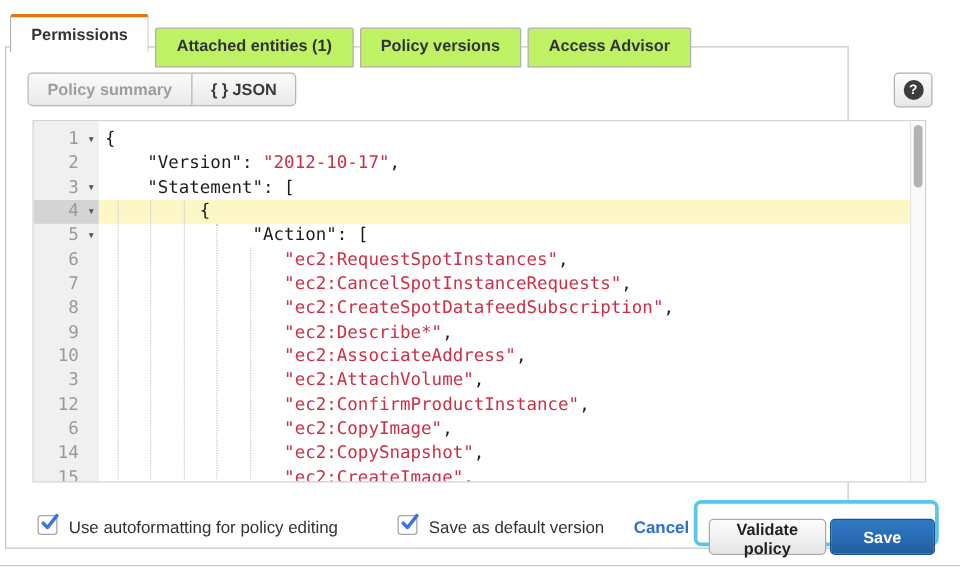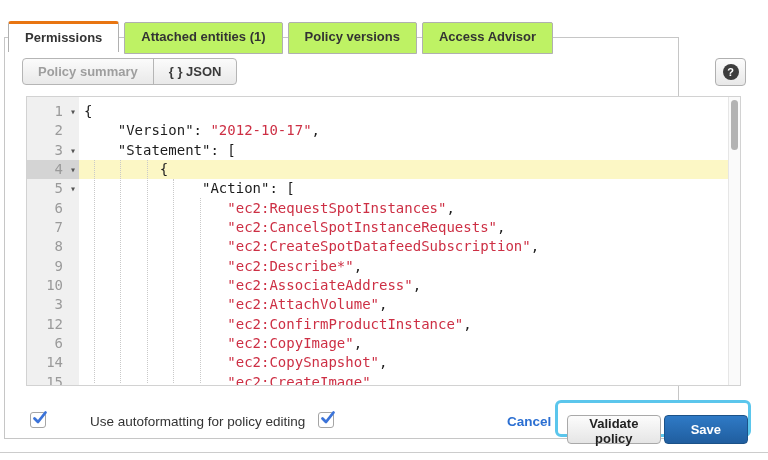--- a/index.html
+++ b/index.html
@@ -10,21 +10,21 @@
   }
 
   
   .tabbar { position:absolute; left:8px; top:7px; display:flex; gap:5px; z-index:3; }
   .tab {
     height:32px; margin-top:15px; padding:0 16px; line-height:27px;
     background:#bef264; border:1px solid #b0b0b0; border-radius:2px 2px 0 0;
     font-size:13px; font-weight:bold; color:#333; cursor:pointer; white-space:nowrap;
   }
   .tab.active {
-    margin-top:14px; height:31px; line-height:27px;
+    margin-top:4px; height:31px; line-height:27px;
     background:#fff; border-top:3px solid #e87511; border-bottom:none;
     border-radius:3px 3px 0 0; color:#333;
   }
 
   
   .panel {
     position:absolute; left:4px; top:37px; width:675px; height:402px;
     background:#fff; border:1px solid #c6c6c6; z-index:1;
   }
 
@@ -87,21 +87,21 @@
     position:absolute; left:2px; top:3px; width:7px; height:50px;
     background:#b3b3b3; border-radius:4px; cursor:pointer;
   }
 
   
   .cbx {
     position:absolute; width:16px; height:16px; background:#fff;
     border:1px solid #a5a5a5; border-radius:3px; cursor:pointer;
   }
   .cbx svg { position:absolute; left:1px; top:-3px; overflow:visible; }
-  .flabel { position:absolute; font-size:13.5px; color:#333;margin-left:35px; }
+  .flabel { position:absolute; font-size:13.5px; color:#333; }
   #cb-autoformat { left:25px; top:374px; }
   #lb-autoformat { left:50px; top:376px; }
   #cb-default { left:313px; top:374px; }
   #lb-default { left:338px; top:376px; }
   .cancel {
     position:absolute; left:502px; top:376px; font-size:13.5px; font-weight:bold;
     color:#2b6fd2; text-decoration:none; cursor:pointer;
   }
   .hilite {
     position:absolute; left:550px; top:362px; width:196px; height:37px;
@@ -197,20 +197,21 @@
         <path d="M2.5 8.5 L6 12 L13.5 2.5" fill="none" stroke="#3b73d9" stroke-width="2.8" stroke-linecap="round" stroke-linejoin="round"></path>
       </svg>
     </div>
     <span class="flabel" id="lb-autoformat">Use autoformatting for policy editing</span>
 
     <div class="cbx" id="cb-default">
       <svg width="16" height="16" viewBox="0 0 16 16">
         <path d="M2.5 8.5 L6 12 L13.5 2.5" fill="none" stroke="#3b73d9" stroke-width="2.8" stroke-linecap="round" stroke-linejoin="round"></path>
       </svg>
     </div>
+    <span class="flabel" id="lb-default">Save as default version</span>
 
     <a class="cancel">Cancel</a>
 
     <div class="hilite">
       <button class="btn validate">Validate policy</button>
       <button class="btn save">Save</button>
     </div>
 
   </div>
 

